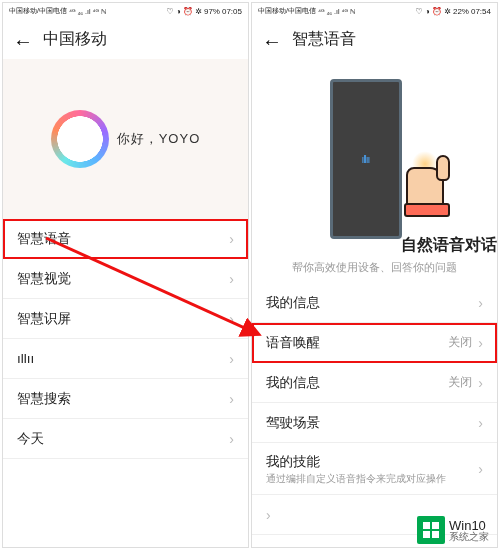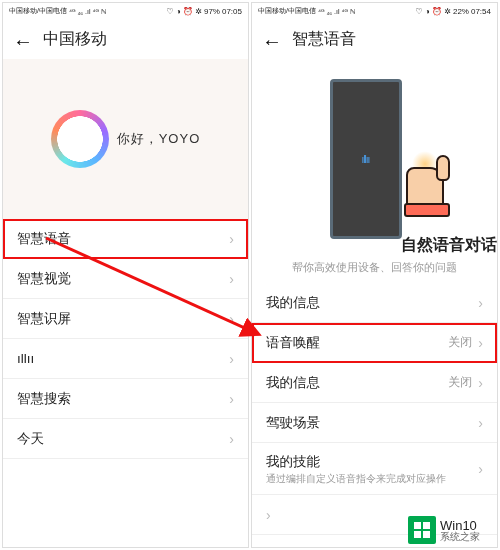--- a/index.html
+++ b/index.html
@@ -151,21 +151,21 @@
   
   .red-arrow {
     position:absolute;
     pointer-events:none;
     z-index:50;
   }
 
   
   .watermark {
     position:absolute;
-    right:20px; bottom:6px;
+    right:11px; bottom:6px;
     display:flex; align-items:center; gap:4px;
     z-index:60;
   }
   .wm-logo {
     width:28px; height:28px;
     background:#00a94f;
     display:flex; align-items:center; justify-content:center;
     border-radius:2px;
   }
   .wm-logo-grid {

